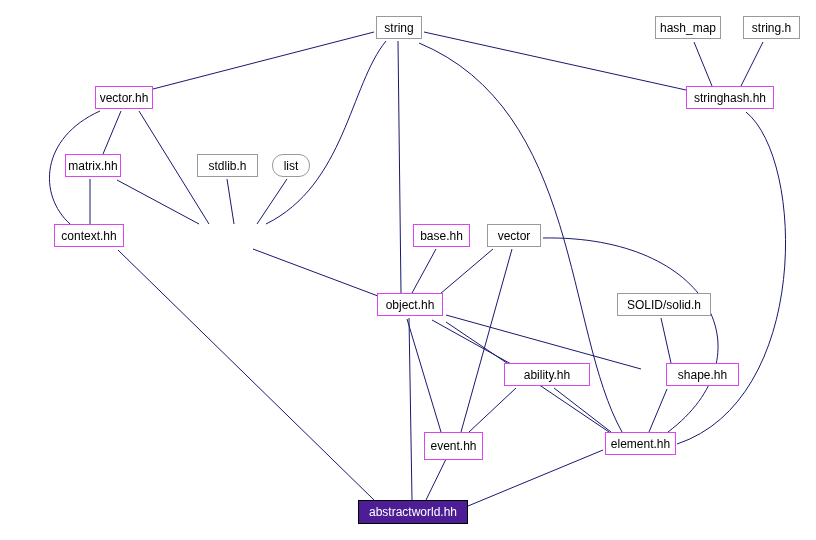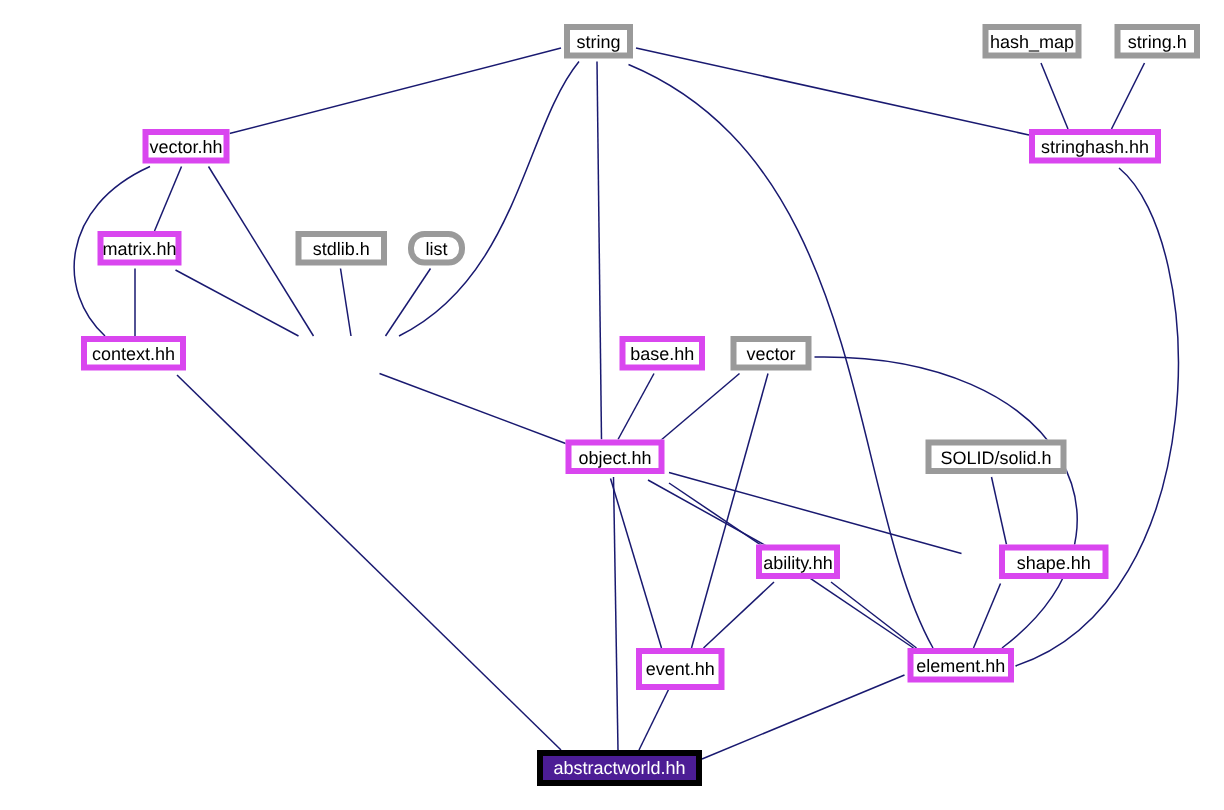--- a/index.html
+++ b/index.html
@@ -14,21 +14,21 @@
   #edges path{fill:none;stroke-width:1;}
   .node{
     position:absolute;
     display:flex;align-items:center;justify-content:center;
     box-sizing:border-box;
     font-size:12px;
     line-height:1;
     white-space:nowrap;
     background:#ffffff;
     color:#000000;
-    border:4px solid #d946ef;
+    border:1px solid #d946ef;
   }
   .node.system{border-color:#9a9a9a;}
   .node.root{background:#4c1d95;color:#ffffff;border-color:#000000;}
 </style>
 </head>
 <body>
 
 <div id="canvas">
   <svg id="edges" width="816" height="540" viewBox="0 0 816 540" xmlns="http://www.w3.org/2000/svg">
     <defs>
@@ -78,18 +78,18 @@
     <div class="node project" style="left: 95px; top: 86px; width: 58px; height: 23px;">vector.hh</div>
     <div class="node project" style="left: 686px; top: 86px; width: 88px; height: 23px;">stringhash.hh</div>
     <div class="node project" style="left: 65px; top: 154px; width: 56px; height: 23px;">matrix.hh</div>
     <div class="node system" style="left: 197px; top: 154px; width: 61px; height: 23px;">stdlib.h</div>
     <div class="node system" style="left: 272px; top: 154px; width: 38px; height: 23px; border-radius: 11px;">list</div>
     <div class="node project" style="left: 54px; top: 224px; width: 70px; height: 23px;">context.hh</div>
     <div class="node project" style="left: 413px; top: 224px; width: 57px; height: 23px;">base.hh</div>
     <div class="node system" style="left: 487px; top: 224px; width: 54px; height: 23px;">vector</div>
     <div class="node project" style="left: 377px; top: 293px; width: 66px; height: 23px;">object.hh</div>
     <div class="node system" style="left: 617px; top: 293px; width: 94px; height: 23px;">SOLID/solid.h</div>
-    <div class="node project" style="left: 504px; top: 363px; width: 56px; height: 23px;">ability.hh</div>
+    <div class="node project" style="left: 504px; top: 363px; width: 86px; height: 23px;">ability.hh</div>
     <div class="node project" style="left: 666px; top: 363px; width: 73px; height: 23px;">shape.hh</div>
     <div class="node project" style="left: 424px; top: 432px; width: 59px; height: 28px;">event.hh</div>
     <div class="node project" style="left: 605px; top: 432px; width: 71px; height: 23px;">element.hh</div>
     <div class="node root" style="left: 358px; top: 500px; width: 110px; height: 24px;">abstractworld.hh</div>
   </div>
 
 </body></html>

